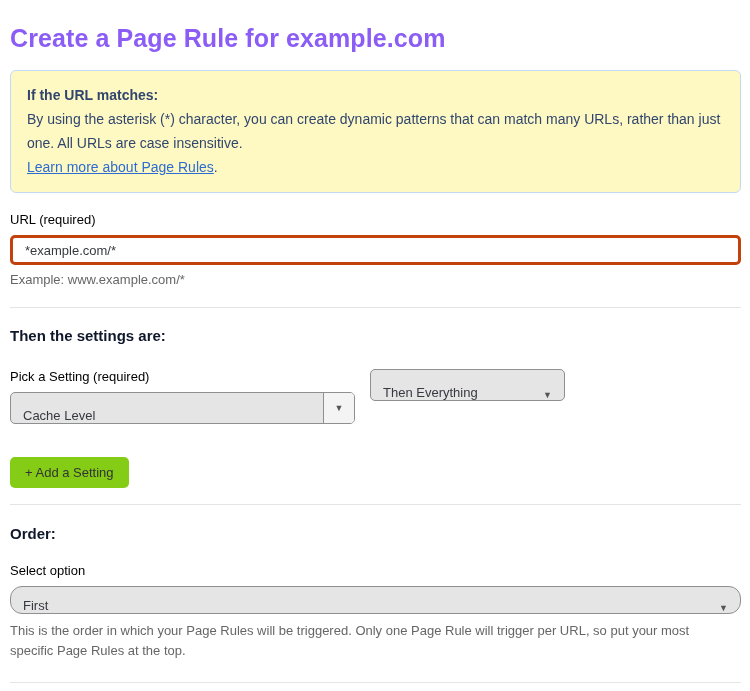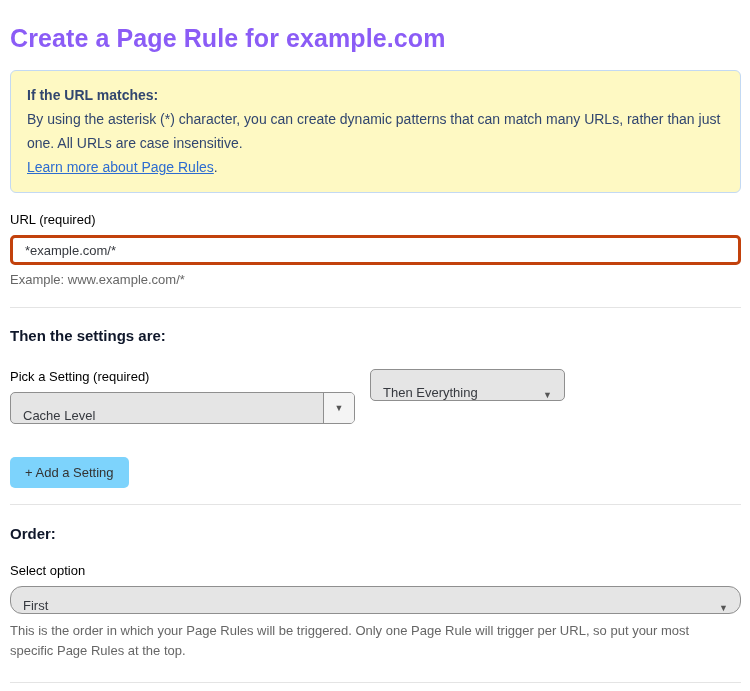--- a/index.html
+++ b/index.html
@@ -118,21 +118,21 @@
   }
   .select-arrow-inline {
     padding-right: 12px;
     display: flex;
     align-items: center;
   }
 
   .add-setting-btn {
     margin-top: 33px;
     display: inline-block;
-    background: #7dd3fc;
+    background: #84cc16;
     border: none;
     border-radius: 5px;
     padding: 8px 15px;
     font-family: "Liberation Sans", sans-serif;
     font-size: 13px;
     color: #333333;
     cursor: pointer;
   }
 
   .divider-2 { margin-top: 16px; }

